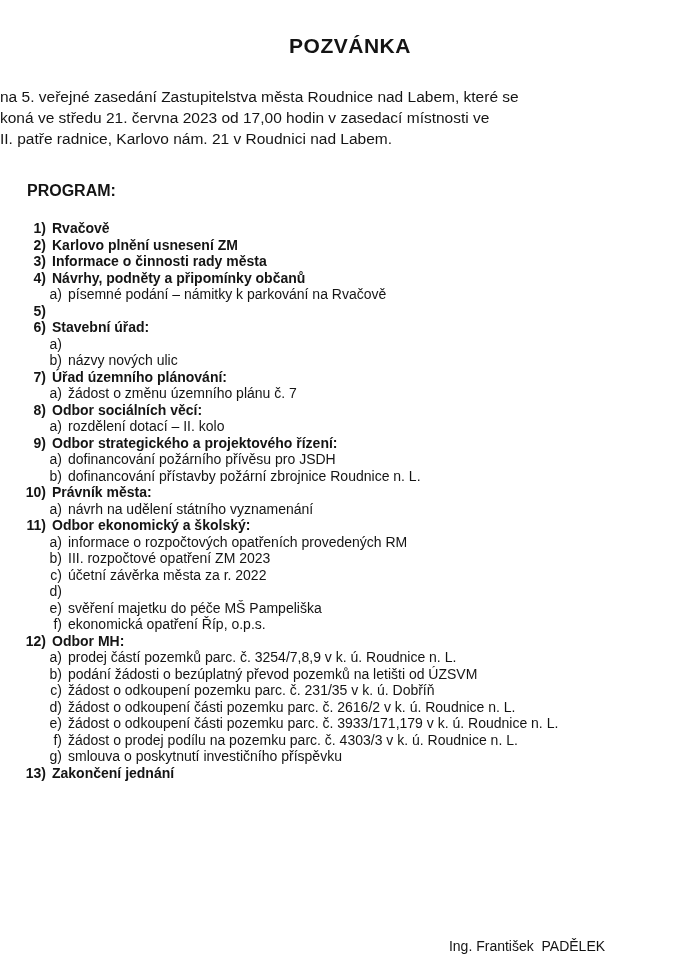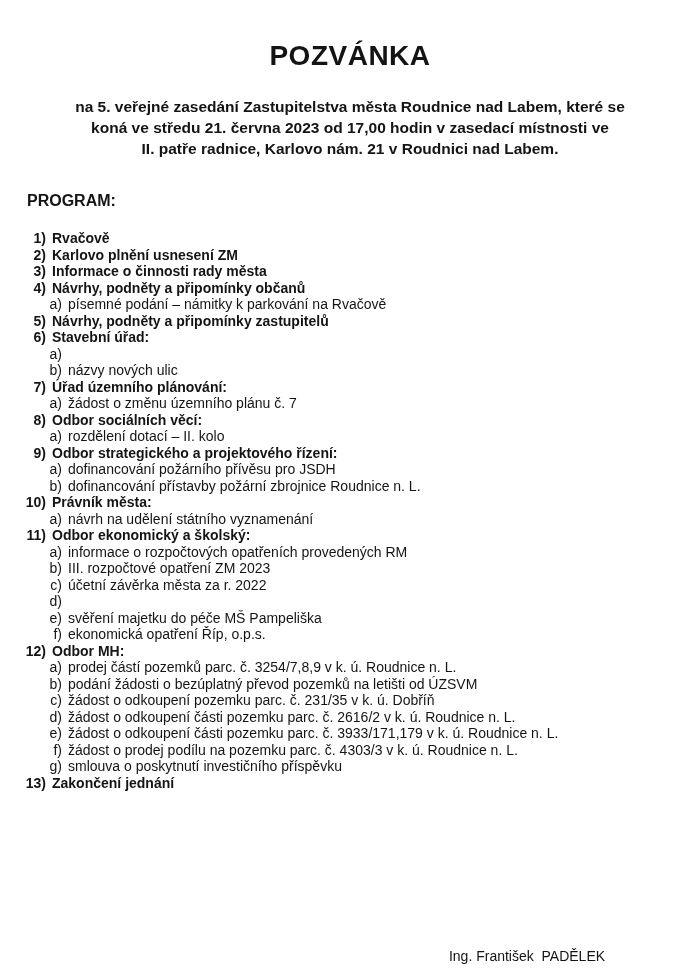--- a/index.html
+++ b/index.html
@@ -7,31 +7,31 @@
     width: 700px;
     height: 974px;
     background: #ffffff;
     color: #141414;
     font-family: "Liberation Sans", "DejaVu Sans", sans-serif;
     padding-top: 28px;
     box-sizing: border-box;
     overflow: hidden;
   }
   .title {
-    margin: 14px;
+    margin: 4px;
     text-align: center;
-    font-size: 28px;
+    font-size: 21px;
     font-weight: bold;
     line-height: 28px;
     letter-spacing: 0.5px;
   }
   .subtitle {
     margin-top: 26px;
-    text-align: center;
-    font-weight: bold;
+    text-align: left;
+    font-weight: normal;
     font-size: 15.5px;
     line-height: 21px;
   }
   .program-label {
     margin: 34px 15px 0 27px;
     font-size: 16px;
     font-weight: bold;
     line-height: 16px;
   }
   .program-list {
@@ -89,21 +89,20 @@
     <div class="line main">
       <span class="marker">4)</span>
       <span class="txt">Návrhy, podněty a připomínky občanů</span>
     </div>
     <div class="line sub">
       <span class="marker">a)</span>
       <span class="txt">písemné podání – námitky k parkování na Rvačově</span>
     </div>
     <div class="line main">
       <span class="marker">5)</span>
-      <span class="txt">Návrhy, podněty a připomínky zastupitelů</span>
     </div>
     <div class="line main">
       <span class="marker">6)</span>
       <span class="txt">Stavební úřad:</span>
     </div>
     <div class="line sub">
       <span class="marker">a)</span>
     </div>
     <div class="line sub">
       <span class="marker">b)</span>

